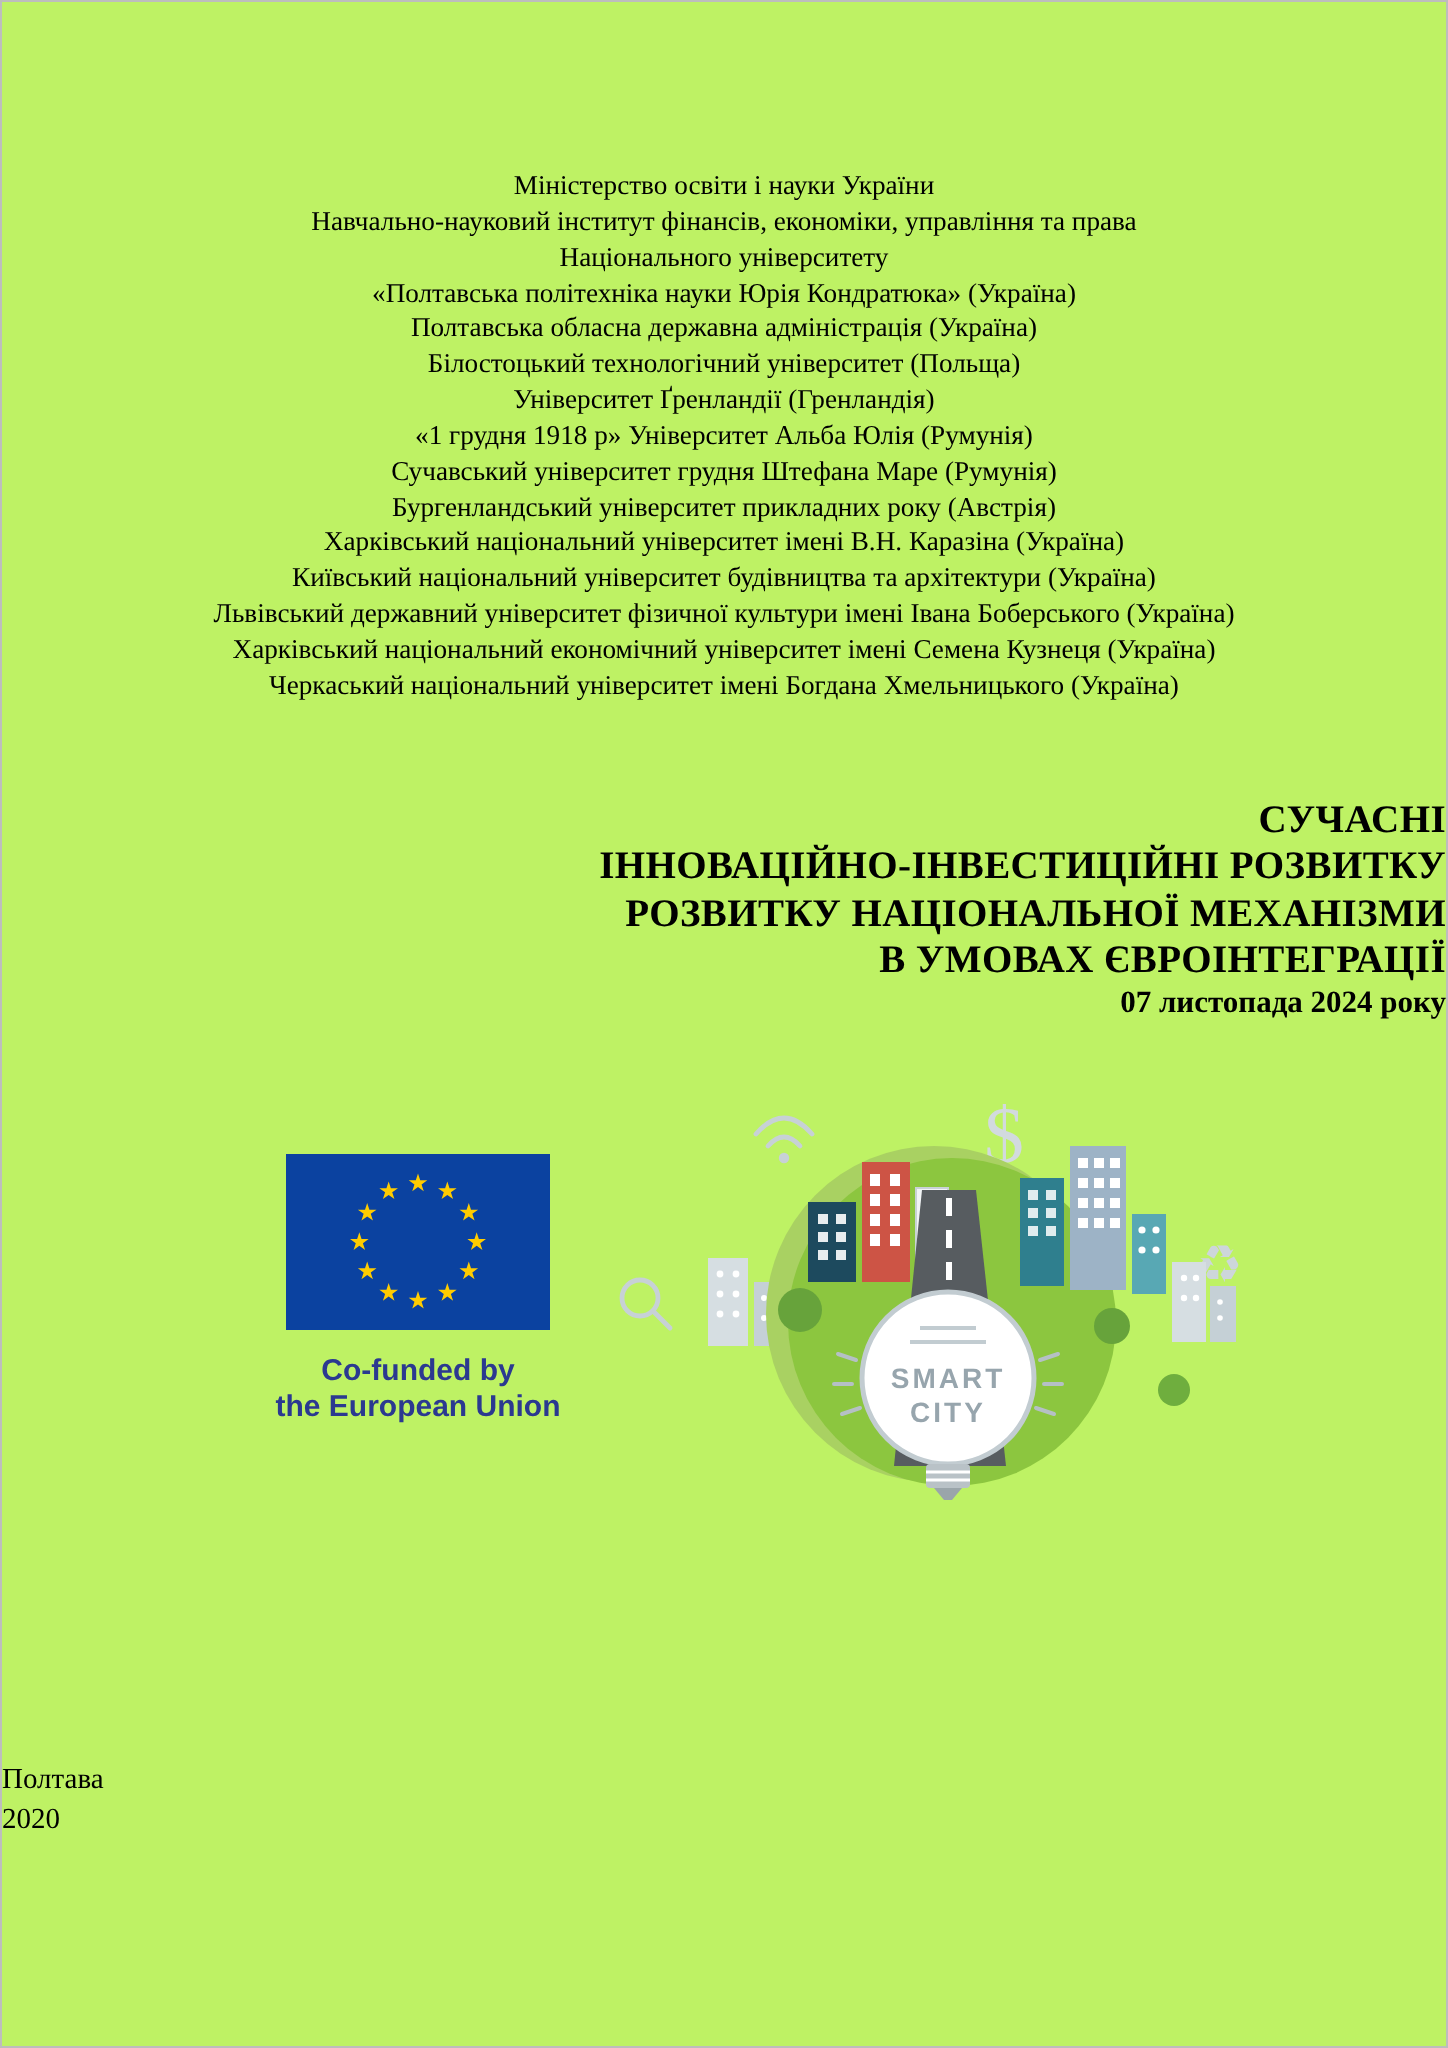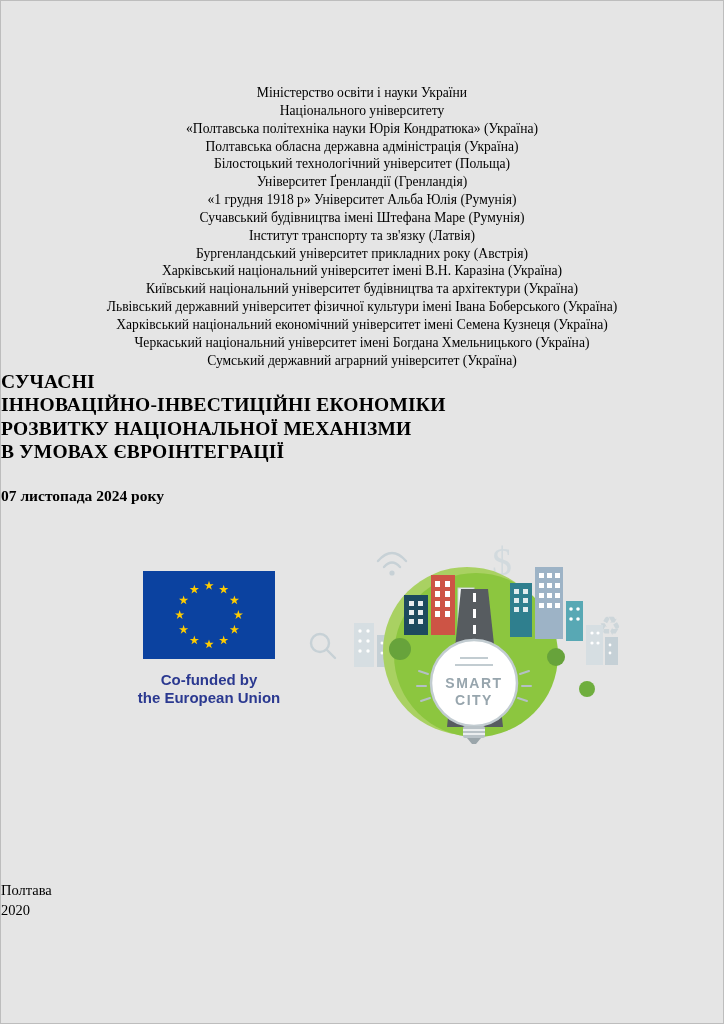--- a/index.html
+++ b/index.html
@@ -1,44 +1,44 @@
 <!DOCTYPE html>
 <html><head>
 <meta charset="utf-8">
 <style>
   * { margin: 0; padding: 0; box-sizing: border-box; }
   html, body { background: #ffffff; }
   .page {
     width: 724px;
     height: 1024px;
     margin: 0 auto;
-    background: #e5e5e5;
+    background: #bef264;
     border: 1px solid #bdbdbd;
     position: relative;
     overflow: hidden;
     font-family: "Liberation Serif", serif;
     color: #000000;
   }
   .orgs {
     padding-top: 83px;
     text-align: center;
     font-size: 13.6px;
     line-height: 17.85px;
   }
   .org-line { white-space: nowrap; }
   .title-block {
-    text-align: left;
+    margin-top: 47px;
+    text-align: right;
     font-weight: bold;
     font-size: 19.5px;
     line-height: 23.6px;
     letter-spacing: 0.2px;
   }
   .date-line {
-    margin-top: 23px;
-    text-align: left;
+    text-align: right;
     font-weight: bold;
     font-size: 15.5px;
   }
   .media-row {
     margin-top: 26px;
     display: flex;
     justify-content: center;
     align-items: flex-start;
     padding-left: 34px;
   }
@@ -68,40 +68,39 @@
     line-height: 19.5px;
   }
 </style>
 </head>
 <body>
 
 <div class="page">
 
   <div class="orgs">
       <div class="org-line">Міністерство освіти і науки України</div>
+      <div class="org-line">Навчально-науковий інститут фінансів, економіки, управління та права</div>
       <div class="org-line">Національного університету</div>
       <div class="org-line">«Полтавська політехніка науки Юрія Кондратюка» (Україна)</div>
       <div class="org-line">Полтавська обласна державна адміністрація (Україна)</div>
       <div class="org-line">Білостоцький технологічний університет (Польща)</div>
       <div class="org-line">Університет Ґренландії (Гренландія)</div>
       <div class="org-line">«1 грудня 1918 р» Університет Альба Юлія (Румунія)</div>
-      <div class="org-line">Сучавський будівництва імені Штефана Маре (Румунія)</div>
-      <div class="org-line">Інститут транспорту та зв'язку (Латвія)</div>
+      <div class="org-line">Сучавський університет грудня Штефана Маре (Румунія)</div>
       <div class="org-line">Бургенландський університет прикладних року (Австрія)</div>
       <div class="org-line">Харківський національний університет імені В.Н. Каразіна (Україна)</div>
       <div class="org-line">Київський національний університет будівництва та архітектури (Україна)</div>
       <div class="org-line">Львівський державний університет фізичної культури імені Івана Боберського (Україна)</div>
       <div class="org-line">Харківський національний економічний університет імені Семена Кузнеця (Україна)</div>
       <div class="org-line">Черкаський національний університет імені Богдана Хмельницького (Україна)</div>
-      <div class="org-line">Сумський державний аграрний університет (Україна)</div>
     </div>
 
   <div class="title-block">
       <div class="title-line">СУЧАСНІ</div>
-      <div class="title-line">ІННОВАЦІЙНО-ІНВЕСТИЦІЙНІ ЕКОНОМІКИ</div>
+      <div class="title-line">ІННОВАЦІЙНО-ІНВЕСТИЦІЙНІ РОЗВИТКУ</div>
       <div class="title-line">РОЗВИТКУ НАЦІОНАЛЬНОЇ МЕХАНІЗМИ</div>
       <div class="title-line">В УМОВАХ ЄВРОІНТЕГРАЦІЇ</div>
     </div>
 
   <div class="date-line">07 листопада 2024 року</div>
 
   <div class="media-row">
 
     <div class="eu-block">
       <svg class="eu-flag" viewBox="0 0 135 90" width="132" height="88" aria-hidden="true">

